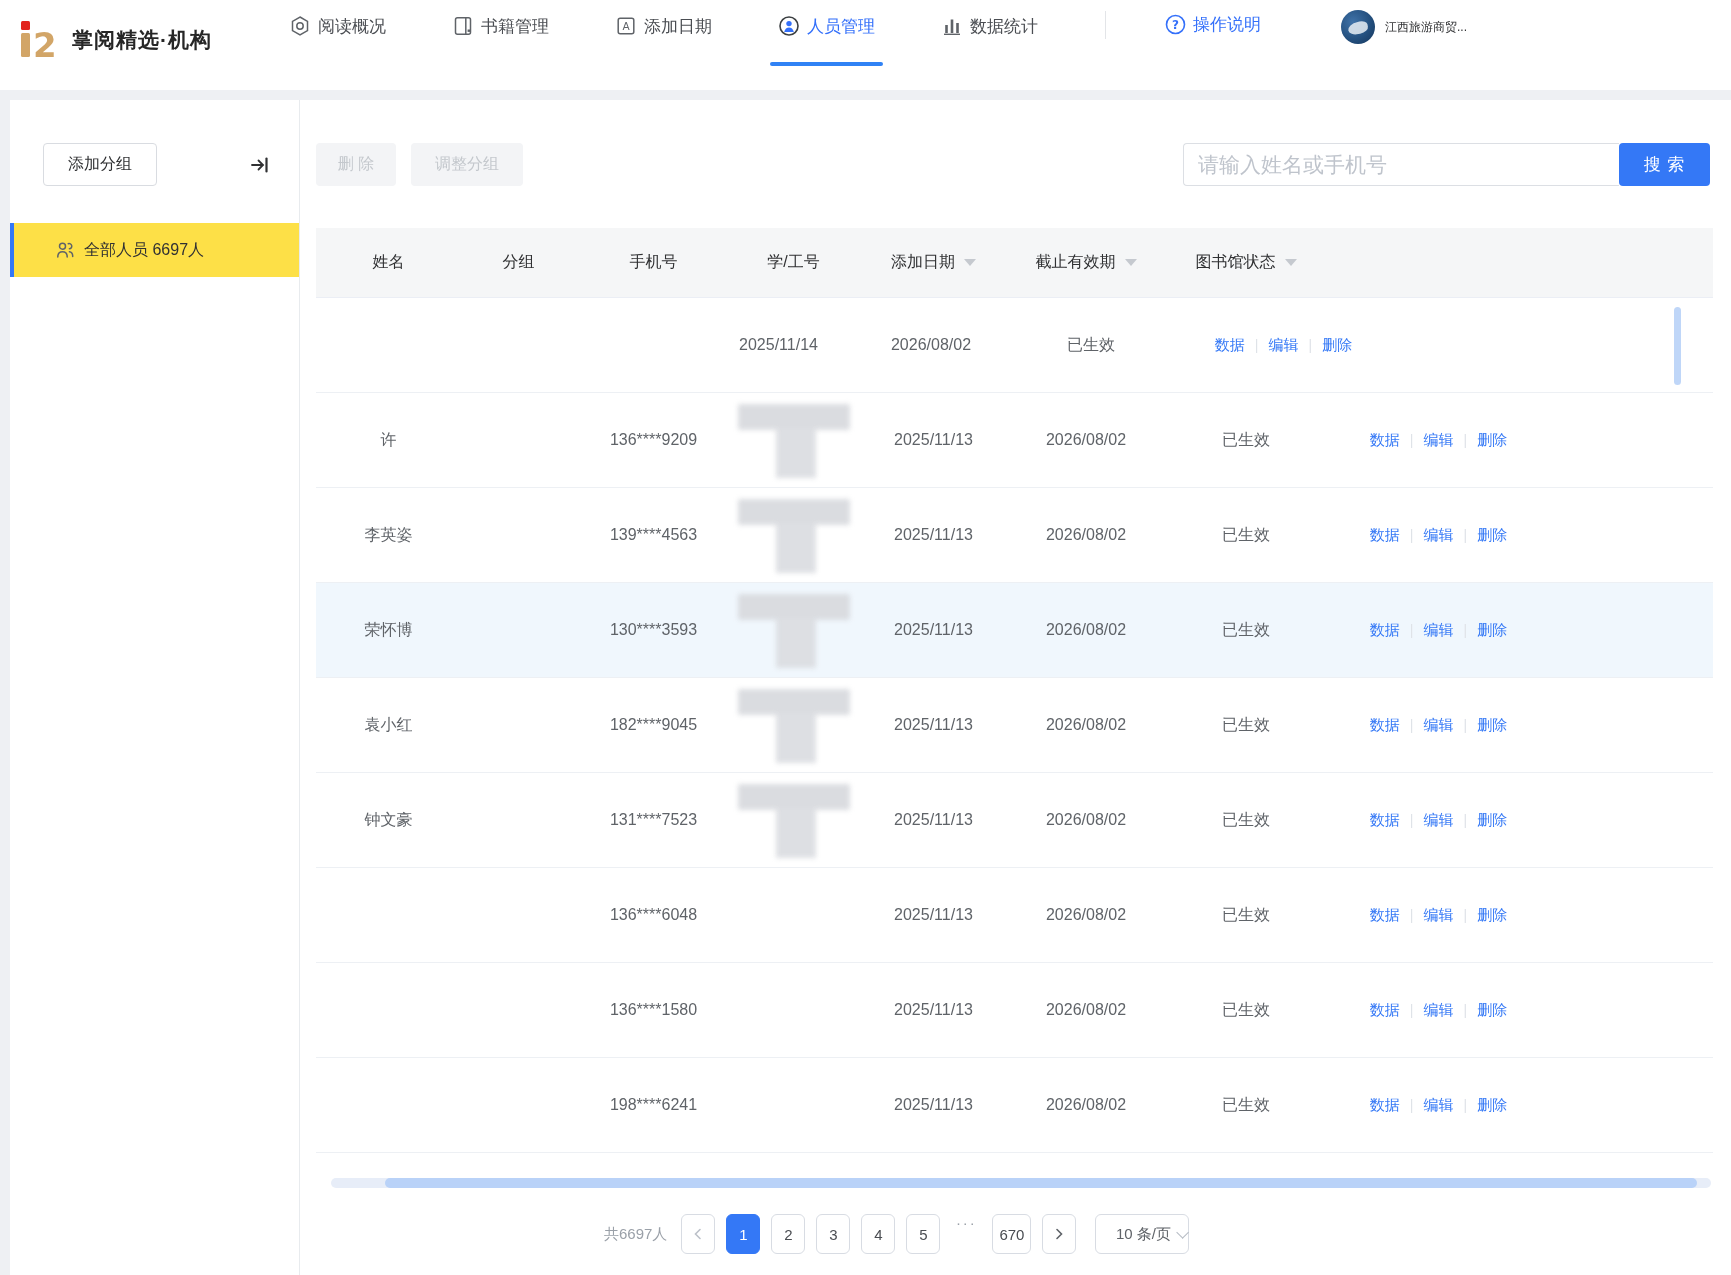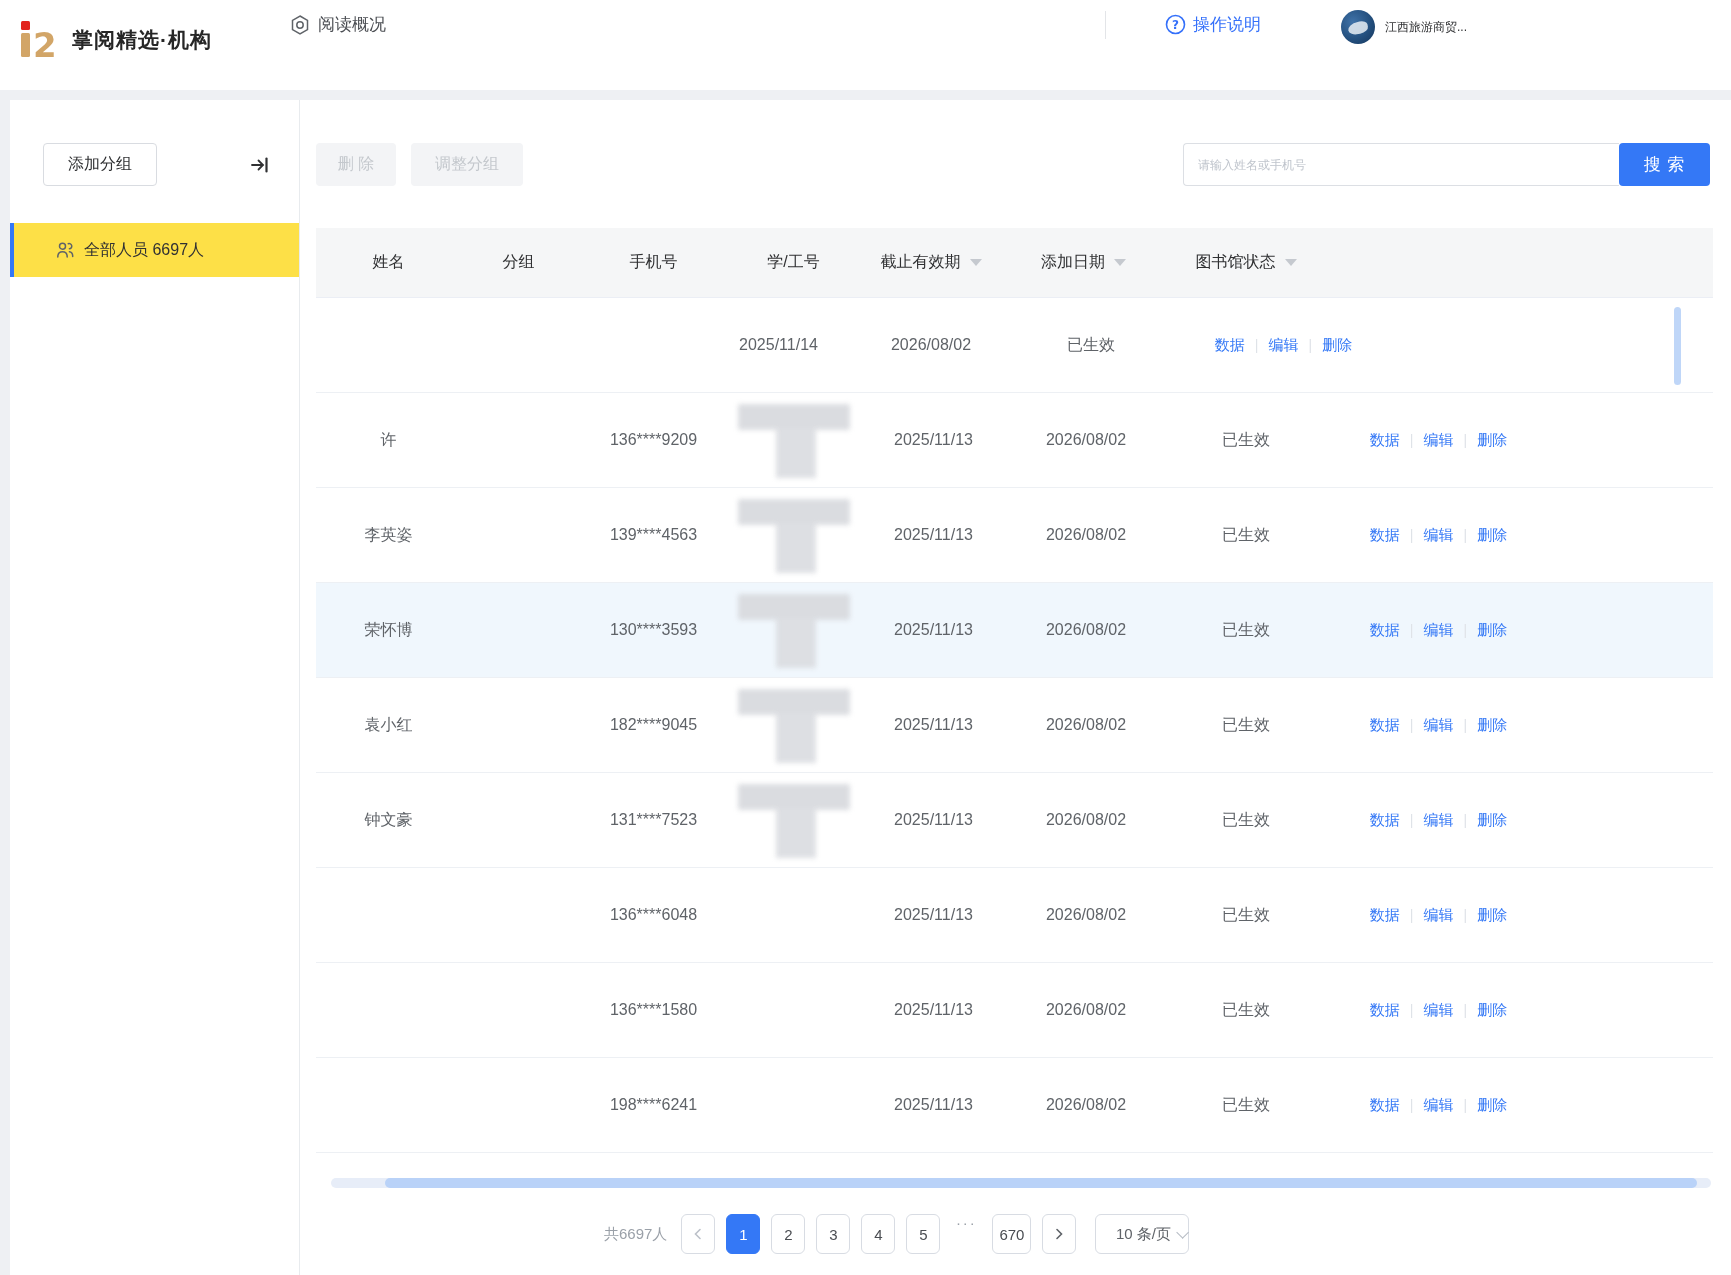--- a/index.html
+++ b/index.html
@@ -14,21 +14,21 @@
 
   
   #topnav {
     position:absolute; left:0; top:0; width:1731px; height:90px;
     background:#ffffff;
   }
   .logo { position:absolute; left:18px; top:19px; display:flex; align-items:center; gap:12px; }
   .logo-mark { width:42px; height:42px; }
   .logo-title { font-size:21px; font-weight:bold; color:#262626; letter-spacing:1px; }
 
-  .nav-items { position:absolute; left:289px; top:0; height:90px; display:flex; gap:66px; padding-top:13px;flex-direction:column; }
+  .nav-items { position:absolute; left:289px; top:0; height:90px; display:flex; gap:66px; padding-top:13px; }
   .nav-item { position:relative; display:flex; align-items:center; gap:7px; height:26px;
               font-size:17px; color:#4a4d52; cursor:pointer; white-space:nowrap; }
   .nav-item .nicon { width:22px; height:22px; display:inline-flex; }
   .nav-item.active { color:#3470fa; }
   .nav-item.active::after {
     content:""; position:absolute; left:-8px; right:-8px; top:49px; height:4px;
     background:#3082f5; border-radius:2px;
   }
   .nav-divider { position:absolute; left:1105px; top:11px; width:1px; height:28px; background:#e3e5e8; }
   .nav-help { position:absolute; left:1165px; top:13px; display:flex; align-items:center; gap:7px;
@@ -67,21 +67,21 @@
   
   .tb-btn {
     position:absolute; top:43px; height:43px; border:none; border-radius:4px;
     background:#f3f4f6; color:#c4c8cd; font-size:16px; font-family:inherit; cursor:not-allowed;
   }
   .tb-delete { left:16px; width:80px; }
   .tb-adjust { left:111px; width:112px; }
   .search-input {
     position:absolute; left:883px; top:43px; width:436px; height:43px;
     border:1px solid #dcdfe4; border-right:none; border-radius:4px 0 0 4px;
-    font-size:12px; padding:0 14px; color:#303133; font-family:inherit; outline:none;
+    font-size:21px; padding:0 14px; color:#303133; font-family:inherit; outline:none;
   }
   .search-input::placeholder { color:#bfc4cc; }
   .search-btn {
     position:absolute; left:1319px; top:43px; width:91px; height:43px;
     background:#3478f6; color:#fff; border:none; border-radius:4px;
     font-size:17px; font-family:inherit; cursor:pointer; letter-spacing:1px;
   }
 
   
   .table { position:absolute; left:16px; top:128px; width:1397px; }
@@ -248,26 +248,26 @@
         </div>
         <div class="cell c1">
           <span>分组</span>
         </div>
         <div class="cell c2">
           <span>手机号</span>
         </div>
         <div class="cell c3">
           <span>学/工号</span>
         </div>
+        <div class="cell c4 th-sortable">
+          <span>添加日期</span>
+          <span class="caret-down"></span>
+        </div>
         <div class="cell c5 th-sortable">
           <span>截止有效期</span>
-          <span class="caret-down"></span>
-        </div>
-        <div class="cell c4 th-sortable">
-          <span>添加日期</span>
           <span class="caret-down"></span>
         </div>
         <div class="cell c6 th-sortable">
           <span>图书馆状态</span>
           <span class="caret-down"></span>
         </div>
         <div class="cell c7"></div>
         <div class="cell cf"></div>
       </div>
     <div>

